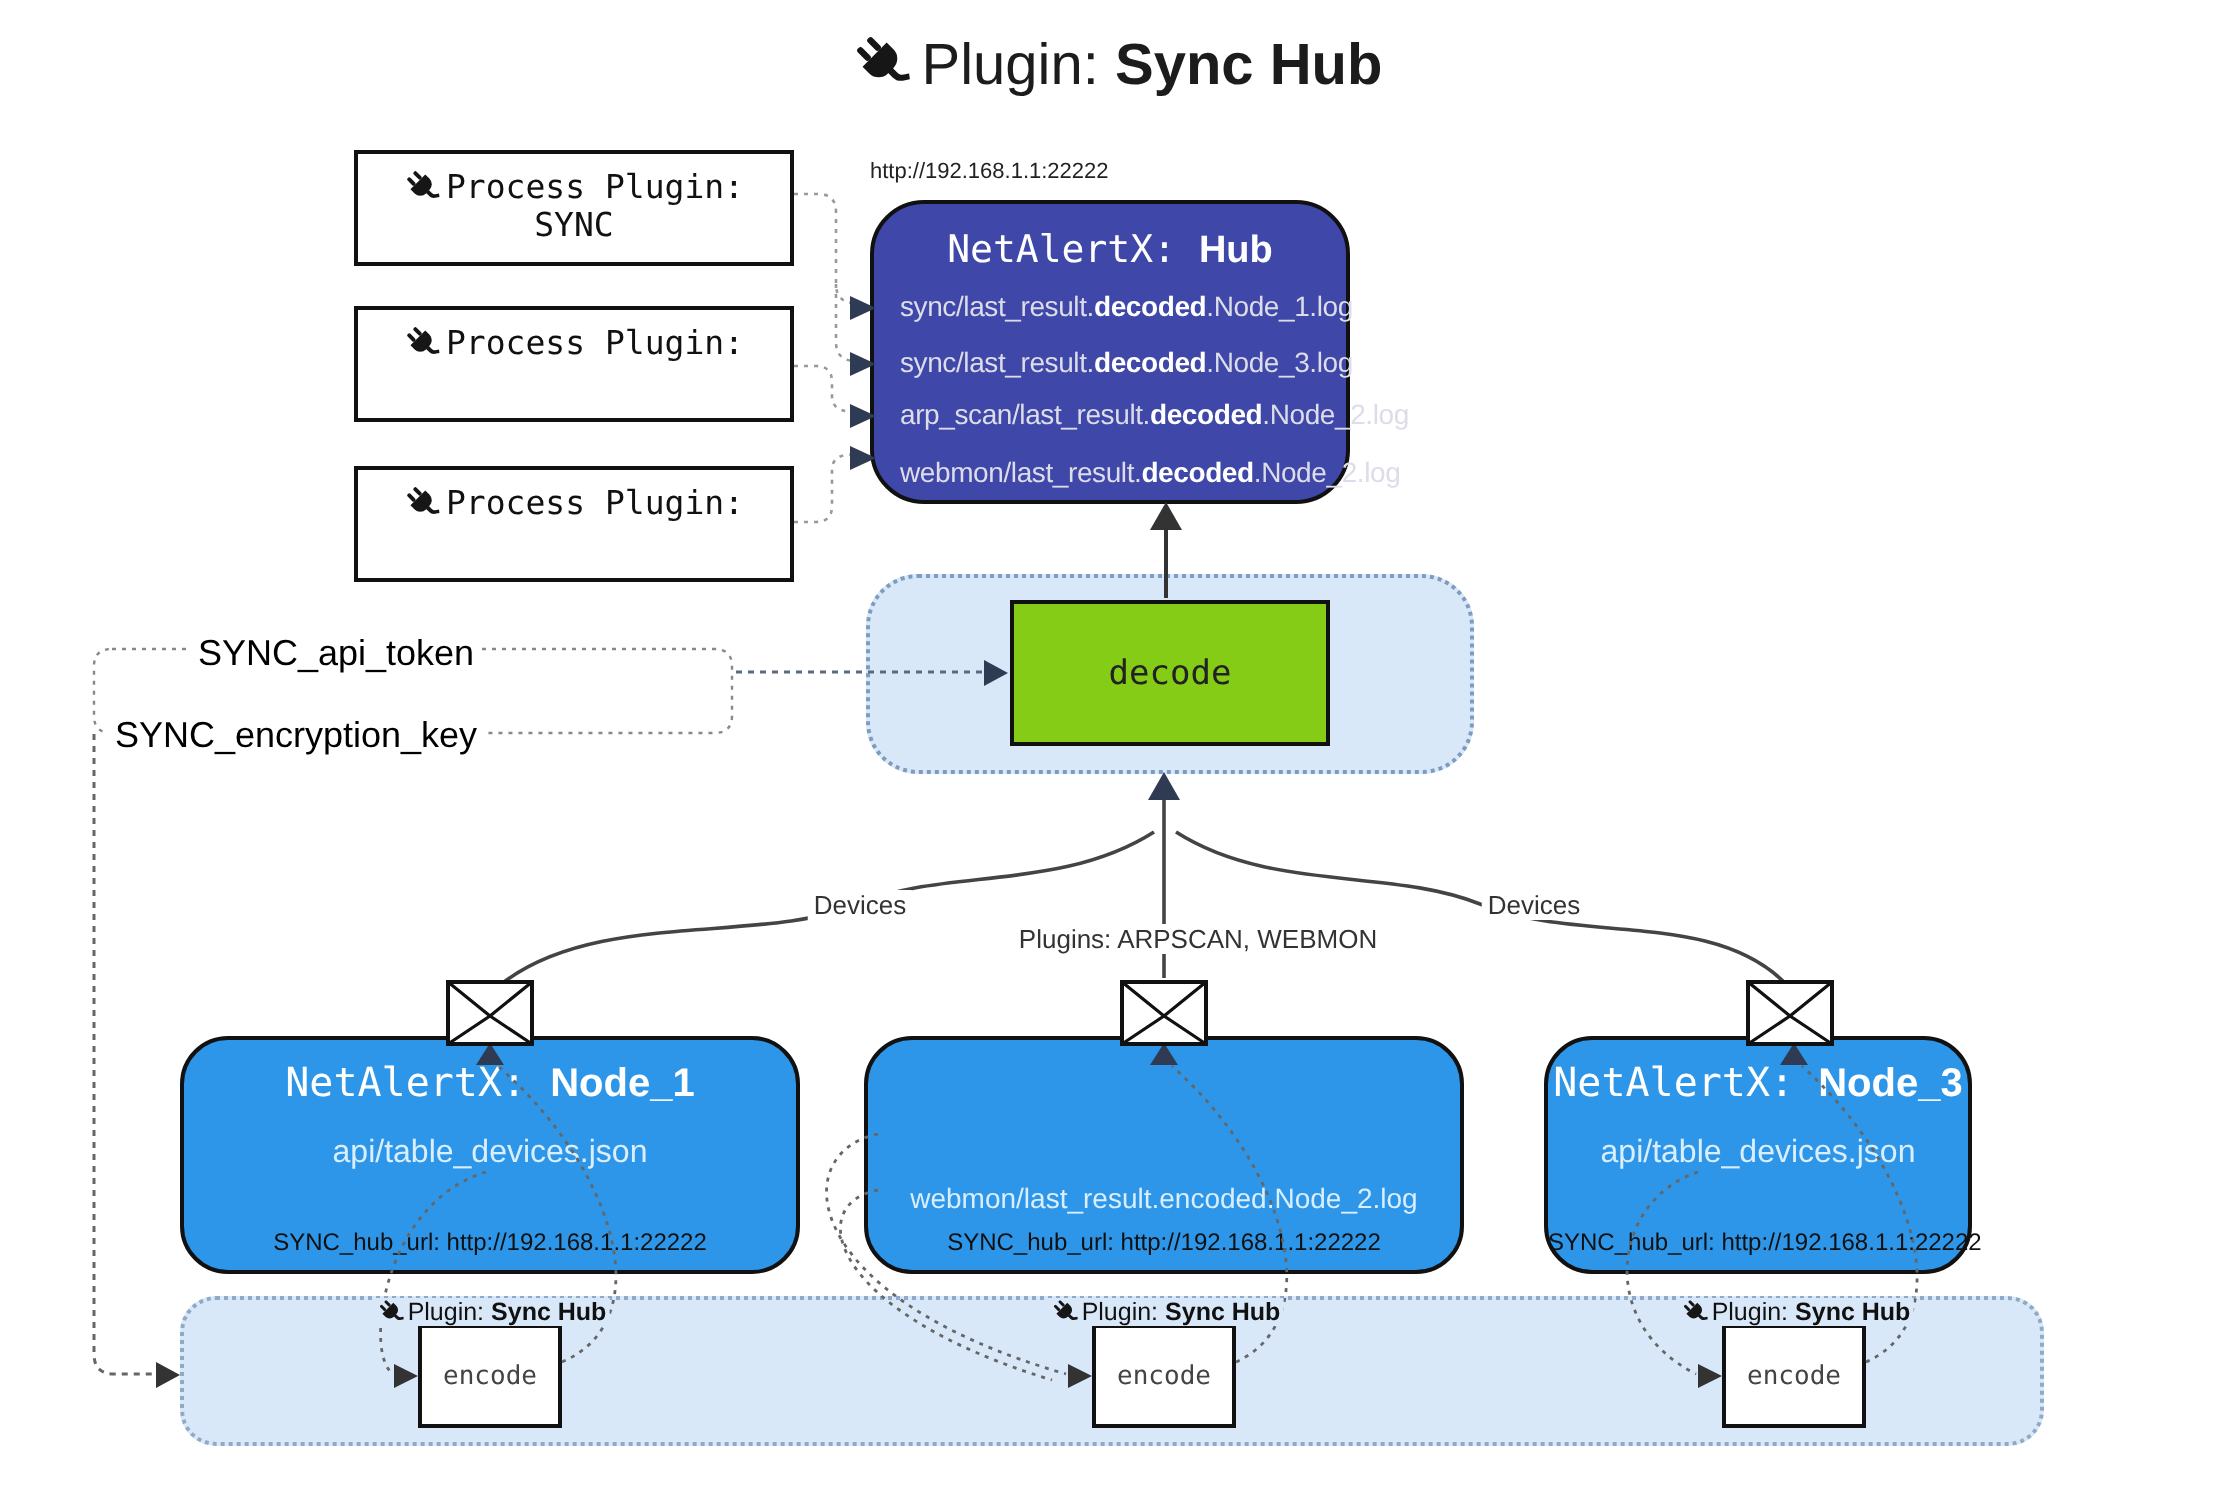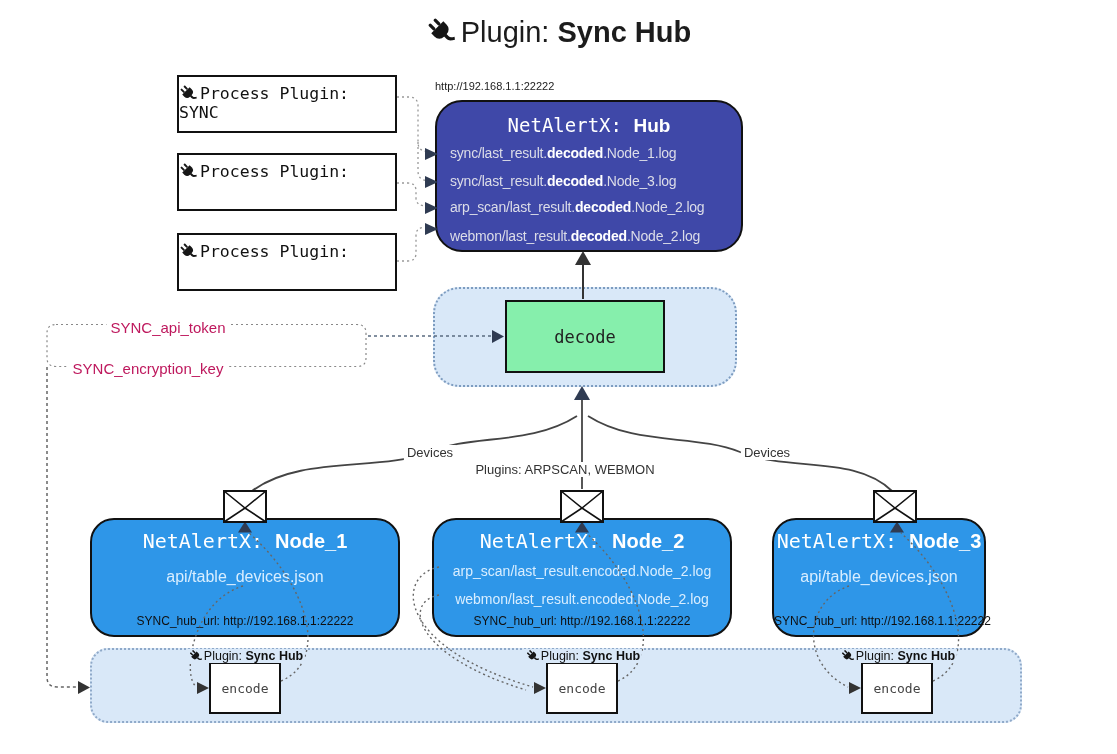--- a/index.html
+++ b/index.html
@@ -14,47 +14,47 @@
   .icon{display:inline-block;line-height:0;color:#161616;}
   .icon svg{width:100%;height:100%;}
 
   
   .page-title{left:0;right:0;top:16px;text-align:center;font-size:29px;color:#1c1c1c;z-index:4;}
   .page-title .icon{width:31px;height:31px;vertical-align:-5px;margin-right:4px;}
   .page-title b{font-weight:700;}
 
   
   .hub-url{left:435px;width:298px;top:80px;text-align:left;font-size:11px;color:#222;z-index:4;}
-  .hub-box{left:435px;top:100px;width:308px;height:152px;background:var(--hub_fill);
+  .hub-box{left:435px;top:100px;width:240px;height:152px;background:var(--hub_fill);
     border:2px solid #111;border-radius:27px;z-index:2;}
   .hub-title{position:absolute;left:0;right:0;top:12px;text-align:center;color:#fff;
     font-size:19px;}
   .hub-title .name{font-family:"Liberation Sans","DejaVu Sans",sans-serif;font-weight:700;}
   .hub-row{position:absolute;left:13px;right:4px;height:19px;font-size:14px;letter-spacing:-0.2px;
     color:#dcdde8;white-space:nowrap;}
   .hub-row b{color:#fff;text-align:center;}
   .hub-row:nth-of-type(2){top:43px;}
   .hub-row:nth-of-type(3){top:71px;}
   .hub-row:nth-of-type(4){top:97px;}
   .hub-row:nth-of-type(5){top:126px;}
 
   
   .proc-box{left:177px;width:220px;height:58px;background:#fff;border:2px solid #111;
-    font-size:16.5px;color:#111;padding-top:7px;z-index:2;}
+    text-align:center;font-size:16.5px;color:#111;padding-top:7px;z-index:2;}
   .proc-box .icon{width:19px;height:19px;vertical-align:-4px;margin-right:2px;}
   .proc-1{top:75px;} .proc-2{top:153px;} .proc-3{top:233px;}
 
   
-  .key-label{transform:translate(-50%,-50%);background:#fff;padding:0 4px;font-size:15px;
-    color:#be185d;white-space:nowrap;z-index:4;}
+  .key-label{transform:translate(-50%,-50%);background:#fff;padding:0 4px;font-size:18px;
+    color:#000000;white-space:nowrap;z-index:4;}
 
   
   .decode-wrap{left:433px;top:287px;width:304px;height:100px;background:var(--container_fill);
     border:2px dotted var(--container_border);border-radius:26px;z-index:2;}
-  .decode-box{left:505px;top:300px;width:160px;height:73px;background:#86efac;border:2px solid #111;
+  .decode-box{left:505px;top:300px;width:160px;height:73px;background:#84cc16;border:2px solid #111;
     display:flex;align-items:center;justify-content:center;font-size:17px;color:#222;z-index:2;}
 
   
   .edge-label{transform:translateX(-50%);background:#fff;padding:0 3px;font-size:13px;
     color:#333;white-space:nowrap;z-index:4;}
 
   
   .node-box{top:518px;height:119px;background:var(--node_fill);border:2px solid #111;
     border-radius:24px;z-index:2;}
   .node-1{left:90px;width:310px;} .node-2{left:432px;width:300px;} .node-3{left:772px;width:214px;padding-left:47px;}
@@ -203,36 +203,31 @@
   </div>
 
   <div class="abs key-label" style="left:168px;top:327px;">SYNC_api_token</div>
   <div class="abs key-label" style="left:148px;top:368px;">SYNC_encryption_key</div>
 
   <div class="abs decode-wrap"></div>
   <div class="abs decode-box mono">decode</div>
 
   <div class="abs edge-label" style="left:430px;top:445px;">Devices</div>
   <div class="abs edge-label" style="left:767px;top:445px;">Devices</div>
-  <div class="abs edge-label" style="left:565px;top:462px;">Plugins: ARPSCAN, WEBMON</div>
+  <div class="abs edge-label" style="left:599px;top:462px;">Plugins: ARPSCAN, WEBMON</div>
 
   <div class="abs node-box node-1">
     <div class="node-title mono">
       <span>NetAlertX:</span>
       <span class="name">Node_1</span>
     </div>
     <div class="node-line" style="top:48px;font-size:16px;">api/table_devices.json</div>
     <div class="node-footer">SYNC_hub_url: http://192.168.1.1:22222</div>
   </div>
   <div class="abs node-box node-2">
-    <div class="node-title mono">
-      <span>NetAlertX:</span>
-      <span class="name">Node_2</span>
-    </div>
-    <div class="node-line" style="top:43px;">arp_scan/last_result.encoded.Node_2.log</div>
     <div class="node-line" style="top:71px;">webmon/last_result.encoded.Node_2.log</div>
     <div class="node-footer">SYNC_hub_url: http://192.168.1.1:22222</div>
   </div>
   <div class="abs node-box node-3">
     <div class="node-title mono">
       <span>NetAlertX:</span>
       <span class="name">Node_3</span>
     </div>
     <div class="node-line" style="top:48px;font-size:16px;">api/table_devices.json</div>
     <div class="node-footer">SYNC_hub_url: http://192.168.1.1:22222</div>

